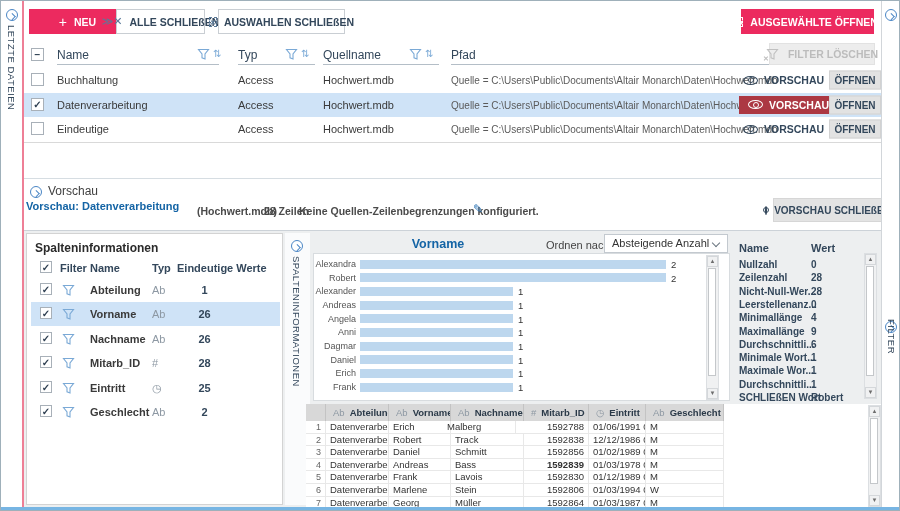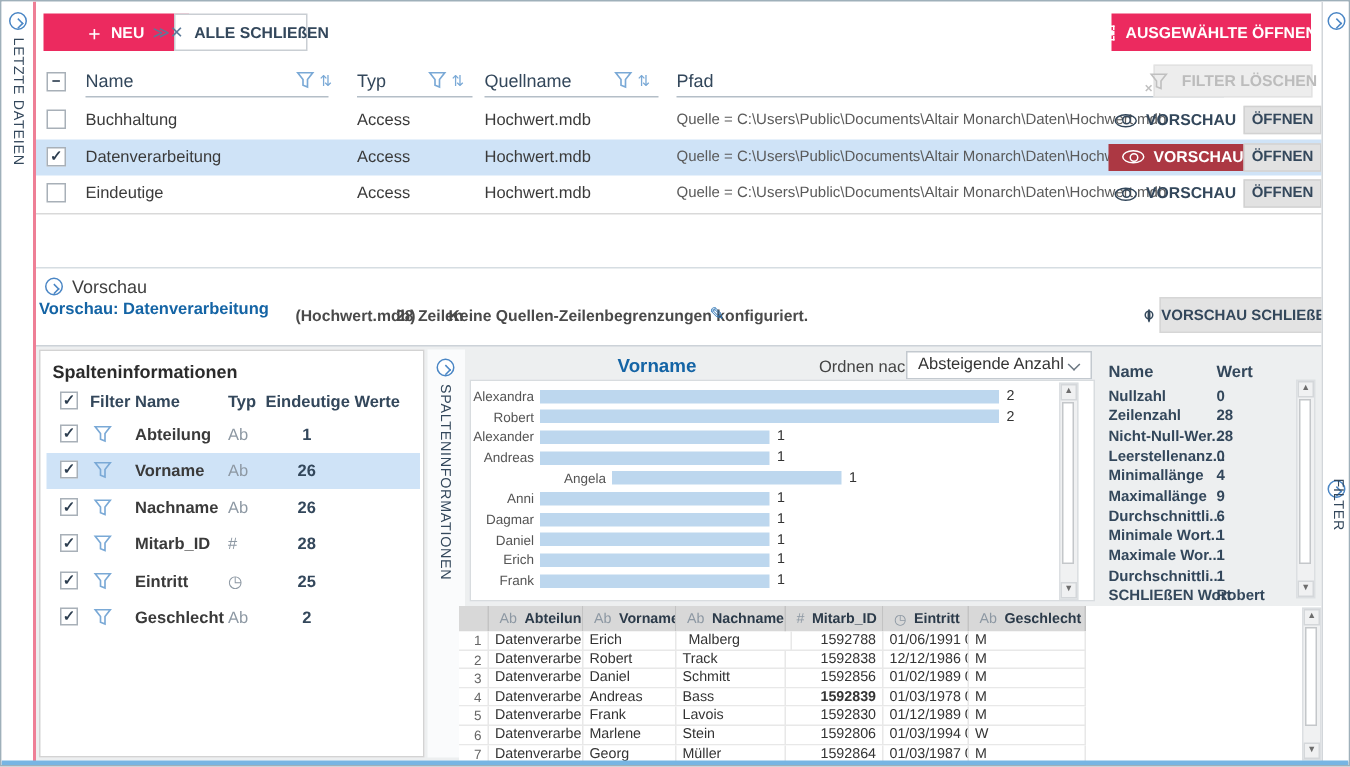--- a/index.html
+++ b/index.html
@@ -87,20 +87,24 @@
   <div class="abs" style="left:21px;top:0;width:2px;height:507px;background:#ee7f96"></div>
 
   
   <button class="btn btn-pink abs" style="left:28px;top:8px;width:97px;height:25px">
     <span class="plus">+</span>
     <span>NEU</span>
   </button>
   <button class="btn btn-white abs" style="left:115px;top:8px;width:89px;height:25px">
     <span class="closeall-glyph">≫✕</span>
     <span>ALLE SCHLIEßEN</span>
+  </button>
+  <button class="btn btn-white abs" style="left:217px;top:8px;width:127px;height:25px">
+    <span class="dashbox" style="color:#5b7a99">✕</span>
+    <span>AUSWAHLEN SCHLIEßEN</span>
   </button>
   <button class="btn btn-pink abs" style="left:740px;top:8px;width:133px;height:25px">
     <span class="dashbox" style="color:#fff">■</span>
     <span>AUSGEWÄHLTE ÖFFNEN</span>
   </button>
 
   
   <span class="cb abs" style="left:30px;top:47px">−</span>
   <div class="colhdr" style="left:56px;width:162px">
     <span class="colhdr-label">Name</span>
@@ -293,21 +297,21 @@
         <div class="brow" style="top: 30.4px;">
           <span class="blabel">Alexander</span>
           <span class="bar" style="left: 46px; width: 153px; background: rgb(189, 215, 238);"></span>
           <span class="bval" style="left: 204px;">1</span>
         </div>
         <div class="brow" style="top: 44.1px;">
           <span class="blabel">Andreas</span>
           <span class="bar" style="left: 46px; width: 153px; background: rgb(189, 215, 238);"></span>
           <span class="bval" style="left: 204px;">1</span>
         </div>
-        <div class="brow" style="top: 57.8px; margin-left: 48px;">
+        <div class="brow" style="top: 57.8px;">
           <span class="blabel">Angela</span>
           <span class="bar" style="left: 46px; width: 153px; background: rgb(189, 215, 238);"></span>
           <span class="bval" style="left: 204px;">1</span>
         </div>
         <div class="brow" style="top: 71.5px;">
           <span class="blabel">Anni</span>
           <span class="bar" style="left: 46px; width: 153px; background: rgb(189, 215, 238);"></span>
           <span class="bval" style="left: 204px;">1</span>
         </div>
         <div class="brow" style="top: 85.2px;">
@@ -422,21 +426,21 @@
         <div class="thcell" style="left: 340px; width: 78px;">
           <span class="thicon">Ab</span>
           <span class="thlabel">Geschlecht</span>
         </div>
       </div>
     <div class="abs" style="top:17px;left:0">
         <div class="trow" style="top: 0px;">
           <span class="tcell num" style="left: 0px; width: 20px;">1</span>
           <span class="tcell" style="left: 20px; width: 63px;">Datenverarbeitung</span>
           <span class="tcell" style="left: 83px; width: 62px;">Erich</span>
-          <span class="tcell" style="left: 149px; width: 73px;">Malberg</span>
+          <span class="tcell" style="left: 137px; width: 73px;">Malberg</span>
           <span class="tcell r" style="left: 218px; width: 65px;">1592788</span>
           <span class="tcell" style="left: 283px; width: 57px;">01/06/1991 0...</span>
           <span class="tcell" style="left: 340px; width: 78px;">M</span>
         </div>
         <div class="trow" style="top: 12.6px;">
           <span class="tcell num" style="left: 0px; width: 20px;">2</span>
           <span class="tcell" style="left: 20px; width: 63px;">Datenverarbeitung</span>
           <span class="tcell" style="left: 83px; width: 62px;">Robert</span>
           <span class="tcell" style="left: 145px; width: 73px;">Track</span>
           <span class="tcell r" style="left: 218px; width: 65px;">1592838</span>

